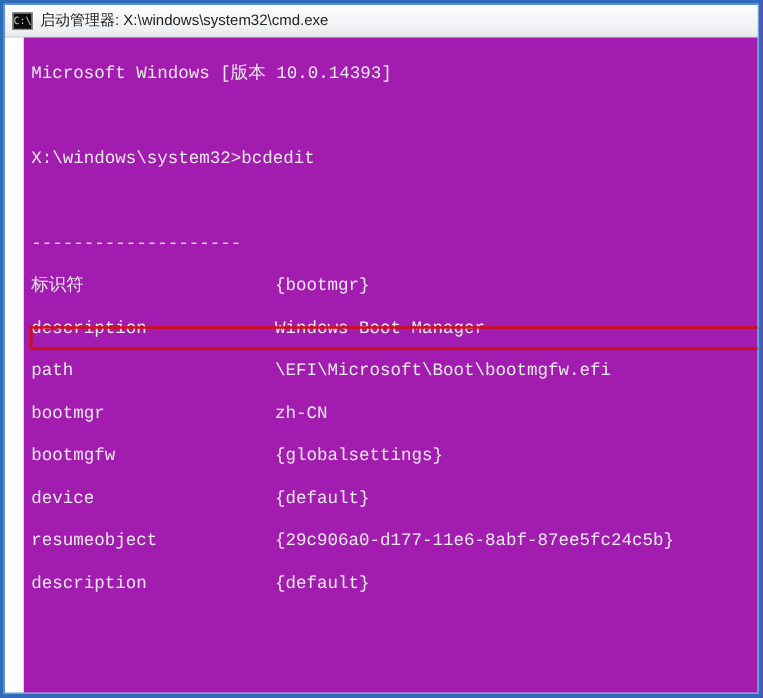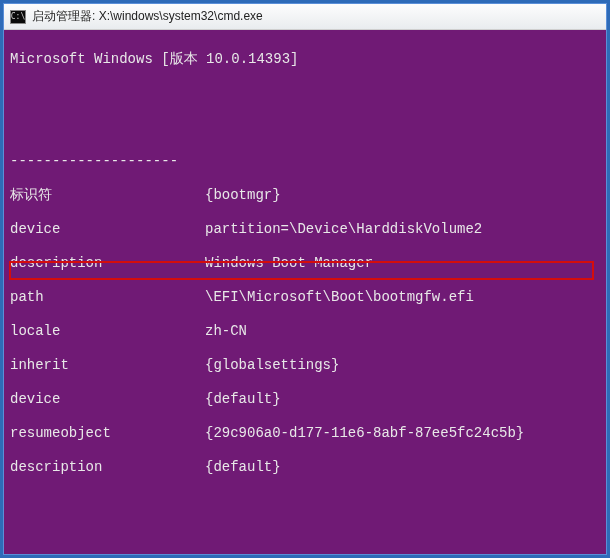--- a/index.html
+++ b/index.html
@@ -40,27 +40,28 @@
     position: relative;
     display: flex;
     align-items: center;
     justify-content: center;
     font-size: 8px;
     color: #ccc;
     font-family: monospace;
   }
   .terminal {
     flex: 1;
-    background: #701a75;
+    background: #a21caf;
     color: #e8e8e8;
     padding: 4px 6px;
     white-space: pre;
     line-height: 17px;
     overflow: hidden;
     position: relative;
+    margin-left: 15px;
   }
   .hl {
     position: absolute;
     border: 2px solid #d40d0d;
     left: 5px;
     width: 585px;
     height: 19px;
     pointer-events: none;
   }
   .row { display: block; }
@@ -70,28 +71,28 @@
 <body>
 
 <div class="window">
   <div class="titlebar">
     <div class="title-icon">C:\</div>
     <span>启动管理器: X:\windows\system32\cmd.exe</span>
   </div>
   <div class="terminal">
 <span class="row">Microsoft Windows [版本 10.0.14393]</span>
 <span class="row"> </span>
+<span class="row">X:\windows\system32&gt;bcdedit</span>
 <span class="row"> </span>
 <span class="row">--------------------</span>
 <span class="row"><span class="key">标识符</span><span>{bootmgr}</span></span>
-<span class="row"><span class="key">device</span><span>partition=\Device\HarddiskVolume2</span></span>
 <span class="row"><span class="key">description</span><span>Windows Boot Manager</span></span>
 <span class="row"><span class="key">path</span><span>\EFI\Microsoft\Boot\bootmgfw.efi</span></span>
-<span class="row"><span class="key">locale</span><span>zh-CN</span></span>
-<span class="row"><span class="key">inherit</span><span>{globalsettings}</span></span>
+<span class="row"><span class="key">bootmgr</span><span>zh-CN</span></span>
+<span class="row"><span class="key">bootmgfw</span><span>{globalsettings}</span></span>
 <span class="row"><span class="key">device</span><span>{default}</span></span>
 <span class="row"><span class="key">resumeobject</span><span>{29c906a0-d177-11e6-8abf-87ee5fc24c5b}</span></span>
 <span class="row"><span class="key">description</span><span>{default}</span></span>
 
 
 
 
 
 
 

